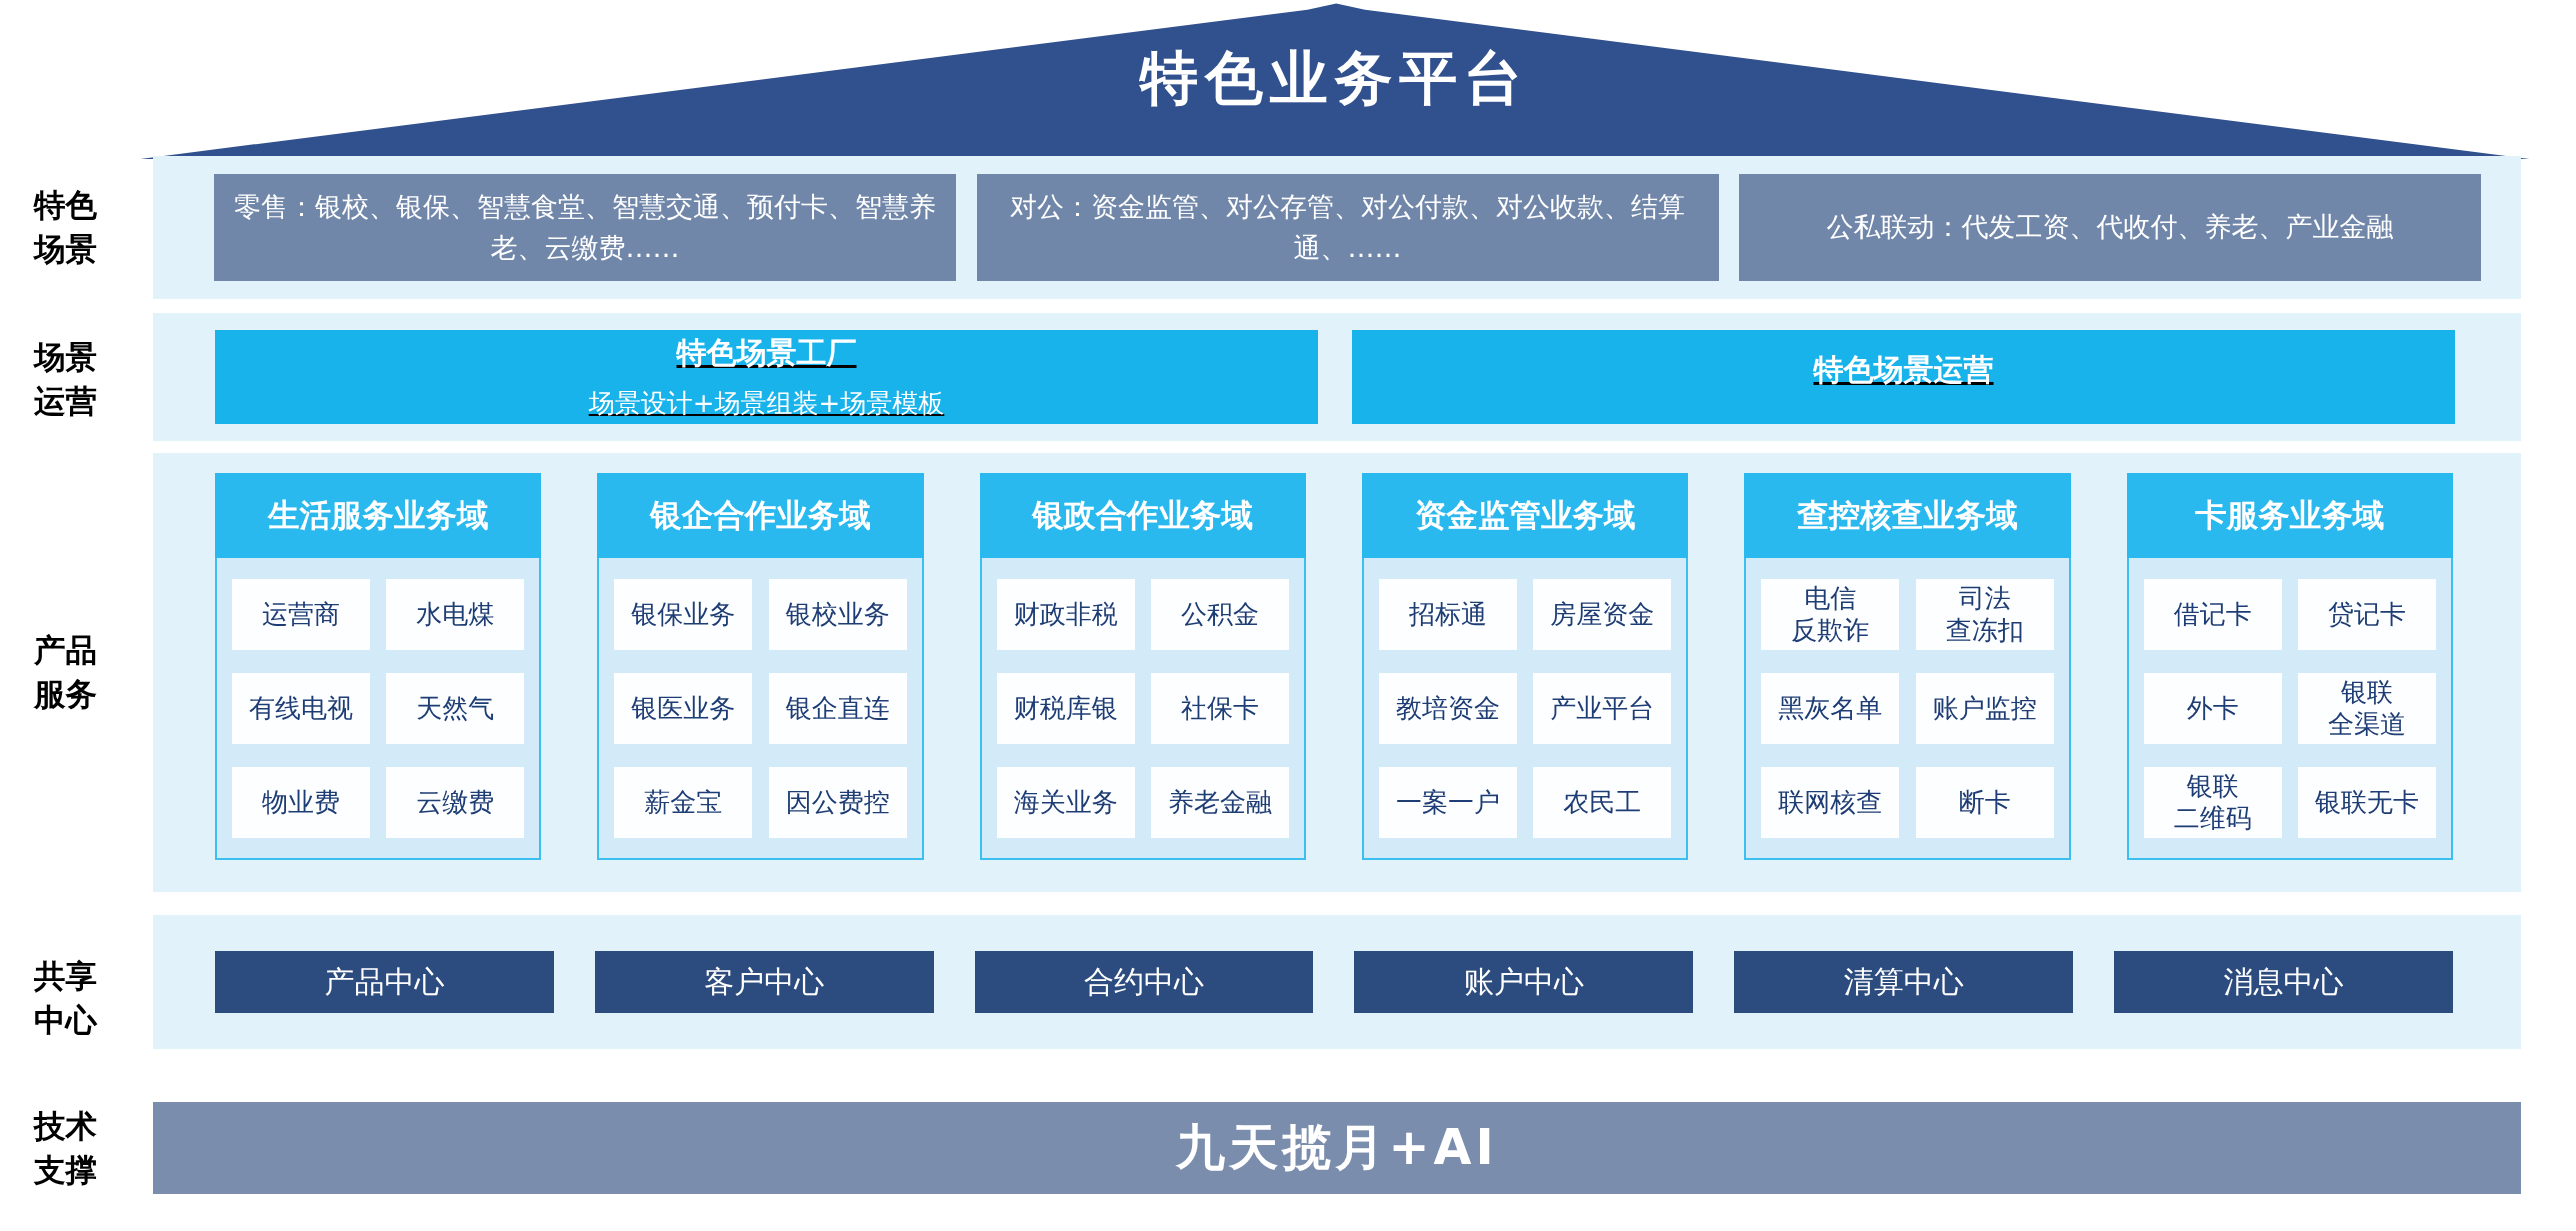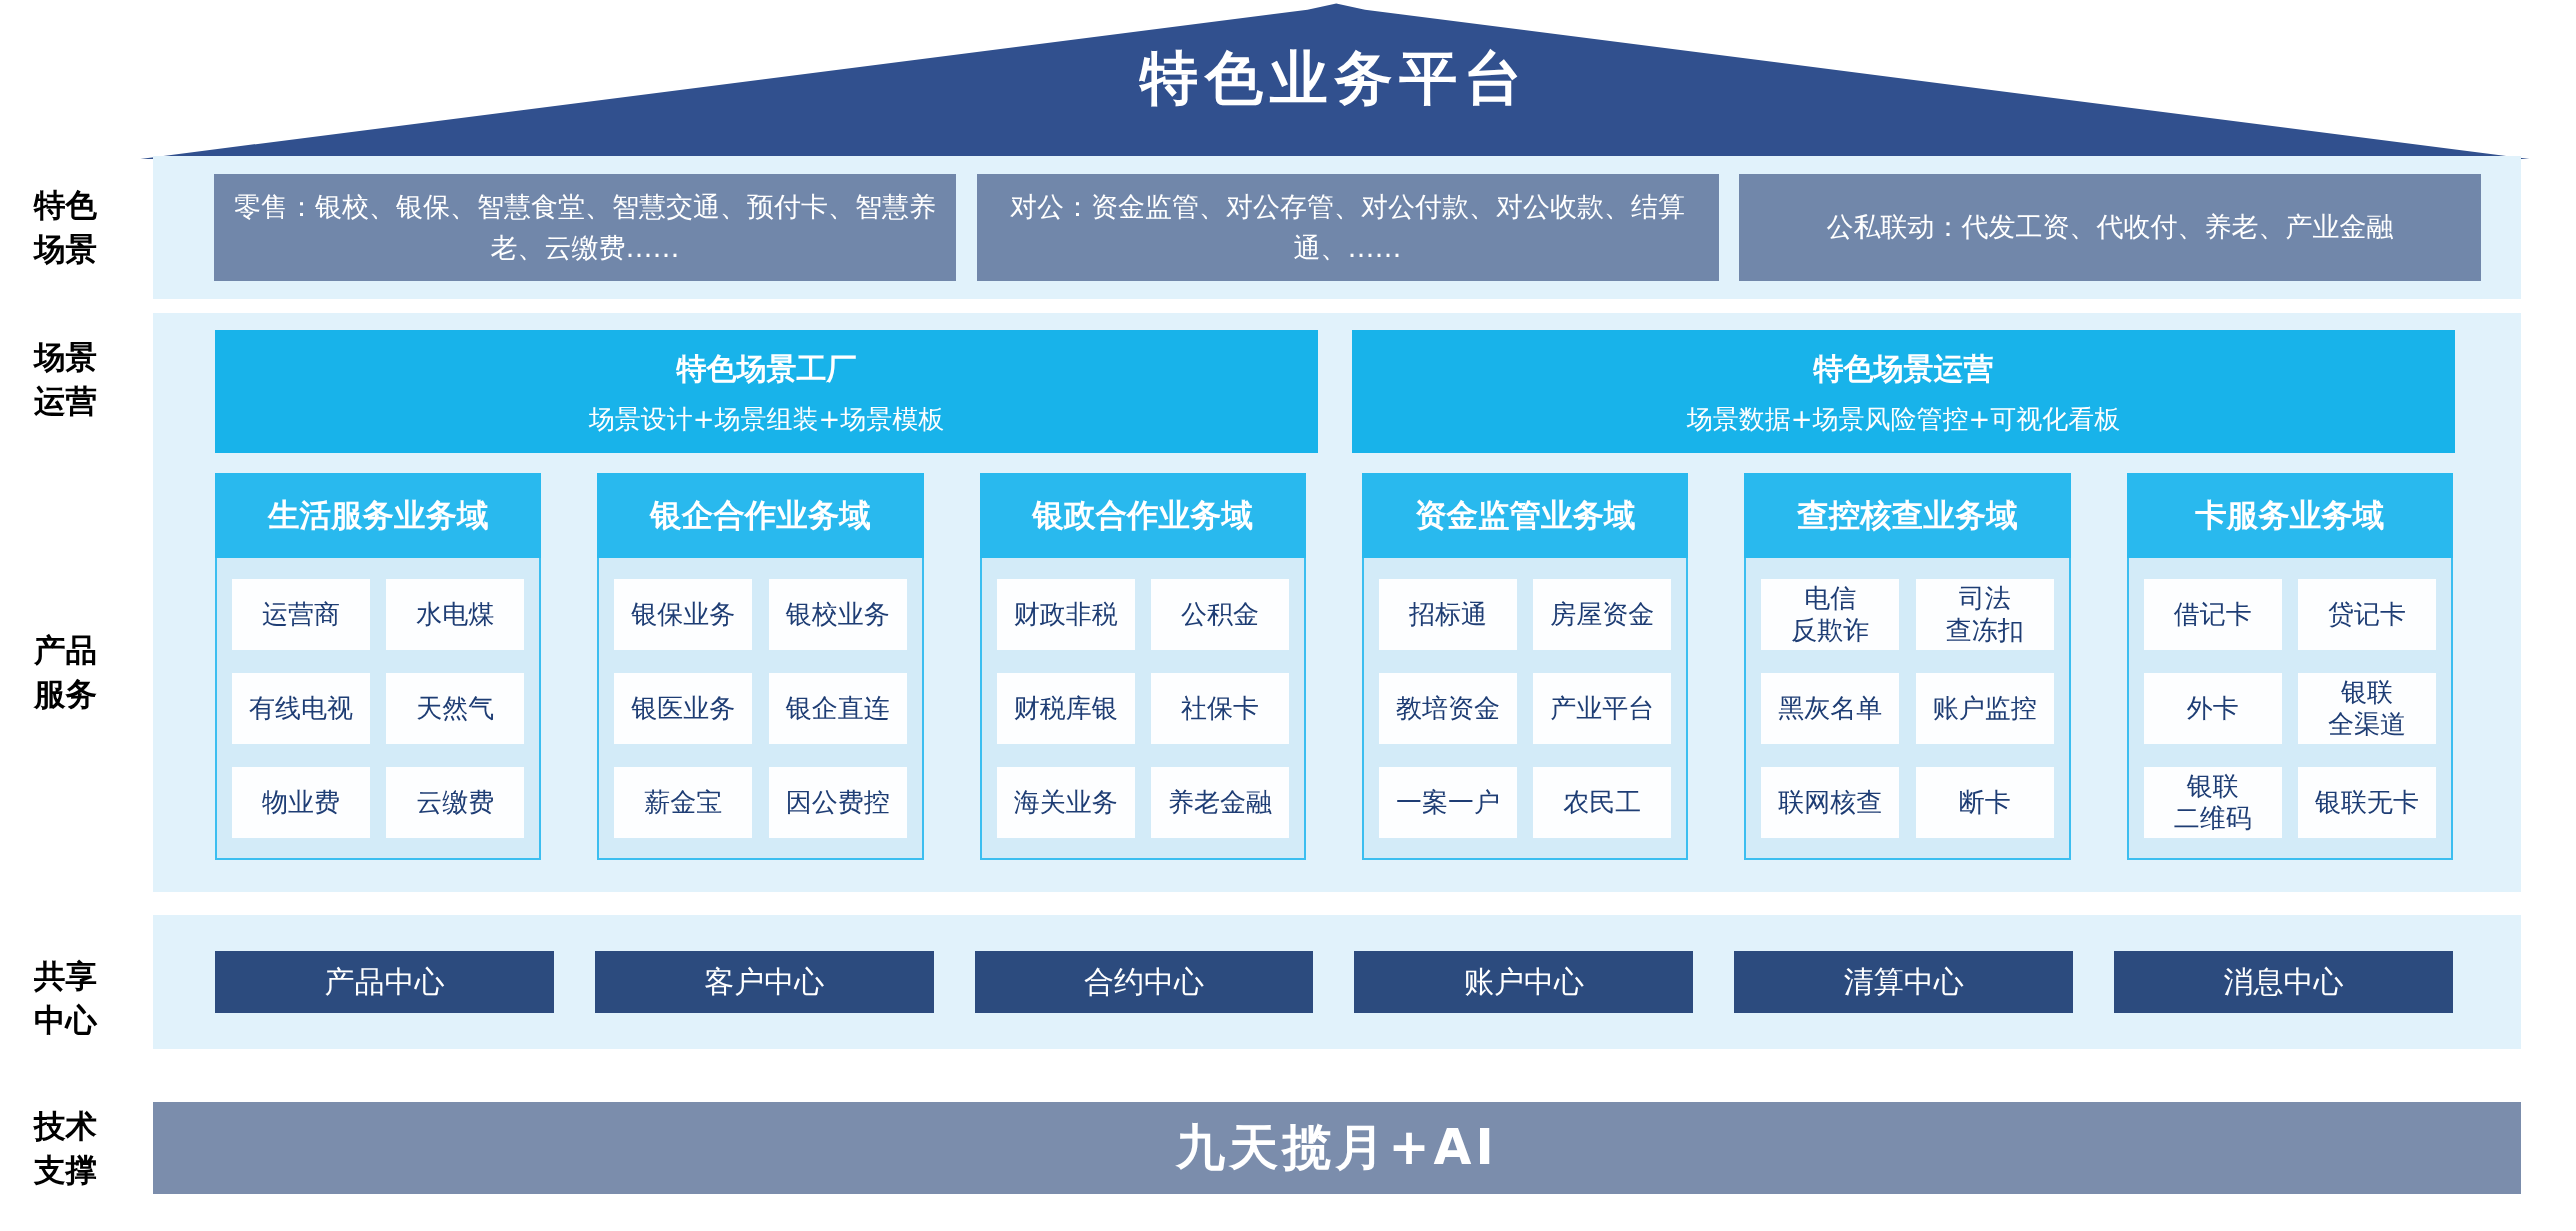--- a/index.html
+++ b/index.html
@@ -29,21 +29,21 @@
   .strip{position:absolute;left:153px;width:2368px;background:#e1f2fb;}
 
   
   #strip-scenes{top:156px;height:143px;display:flex;gap:20.5px;padding:18px 40px 18px 61px;}
   .scene-box{
     flex:1;background:#7187aa;color:#ffffff;font-size:27px;line-height:1.5;
     display:flex;align-items:center;justify-content:center;text-align:center;padding:4.1px 19px;
   }
 
   
-  #strip-ops{top:313px;height:160px;display:flex;gap:34px;padding:17px 66px 17px 62px;}
+  #strip-ops{top:313px;height:128px;display:flex;gap:34px;padding:17px 66px 17px 62px;text-decoration:underline;}
   .ops-box{
     flex:1;background:#18b3ea;color:#ffffff;
     display:flex;flex-direction:column;align-items:center;justify-content:center;text-align:center;
   }
   .ops-title{font-size:30px;font-weight:bold;margin-bottom:12.3px;}
   .ops-subtitle{font-size:26px;}
 
   
   #strip-products{top:453px;height:439px;display:flex;gap:56px;padding:20px 68px 32px 62px;}
   .pcol{flex:1;display:flex;flex-direction:column;}
@@ -101,21 +101,20 @@
     <div class="scene-box">公私联动：代发工资、代收付、养老、产业金融</div>
   </div>
 
   <div class="strip" id="strip-ops">
     <div class="ops-box">
       <div class="ops-title">特色场景工厂</div>
       <div class="ops-subtitle">场景设计+场景组装+场景模板</div>
     </div>
     <div class="ops-box">
       <div class="ops-title">特色场景运营</div>
-      <div class="ops-subtitle">场景数据+场景风险管控+可视化看板</div>
     </div>
   </div>
 
   <div class="strip" id="strip-products">
 
     <div class="pcol">
       <div class="pcol-header">生活服务业务域</div>
       <div class="pcol-body">
         <div class="pcell">运营商</div>
         <div class="pcell">水电煤</div>

